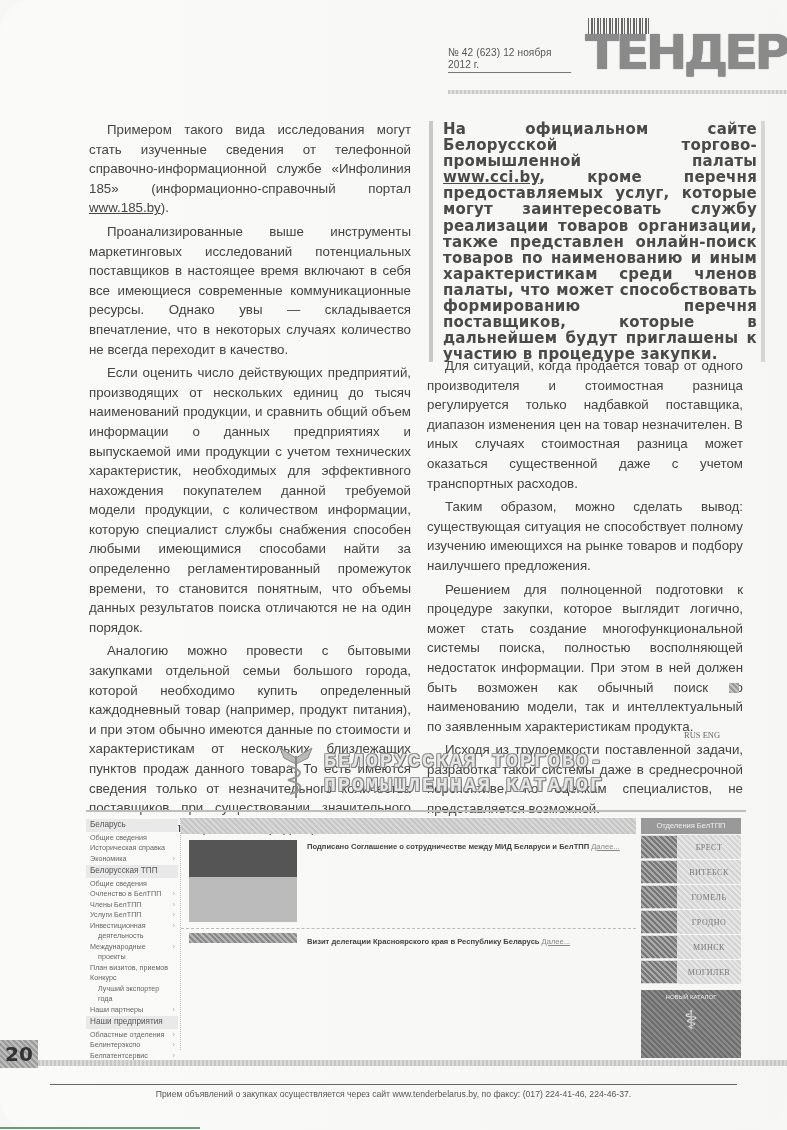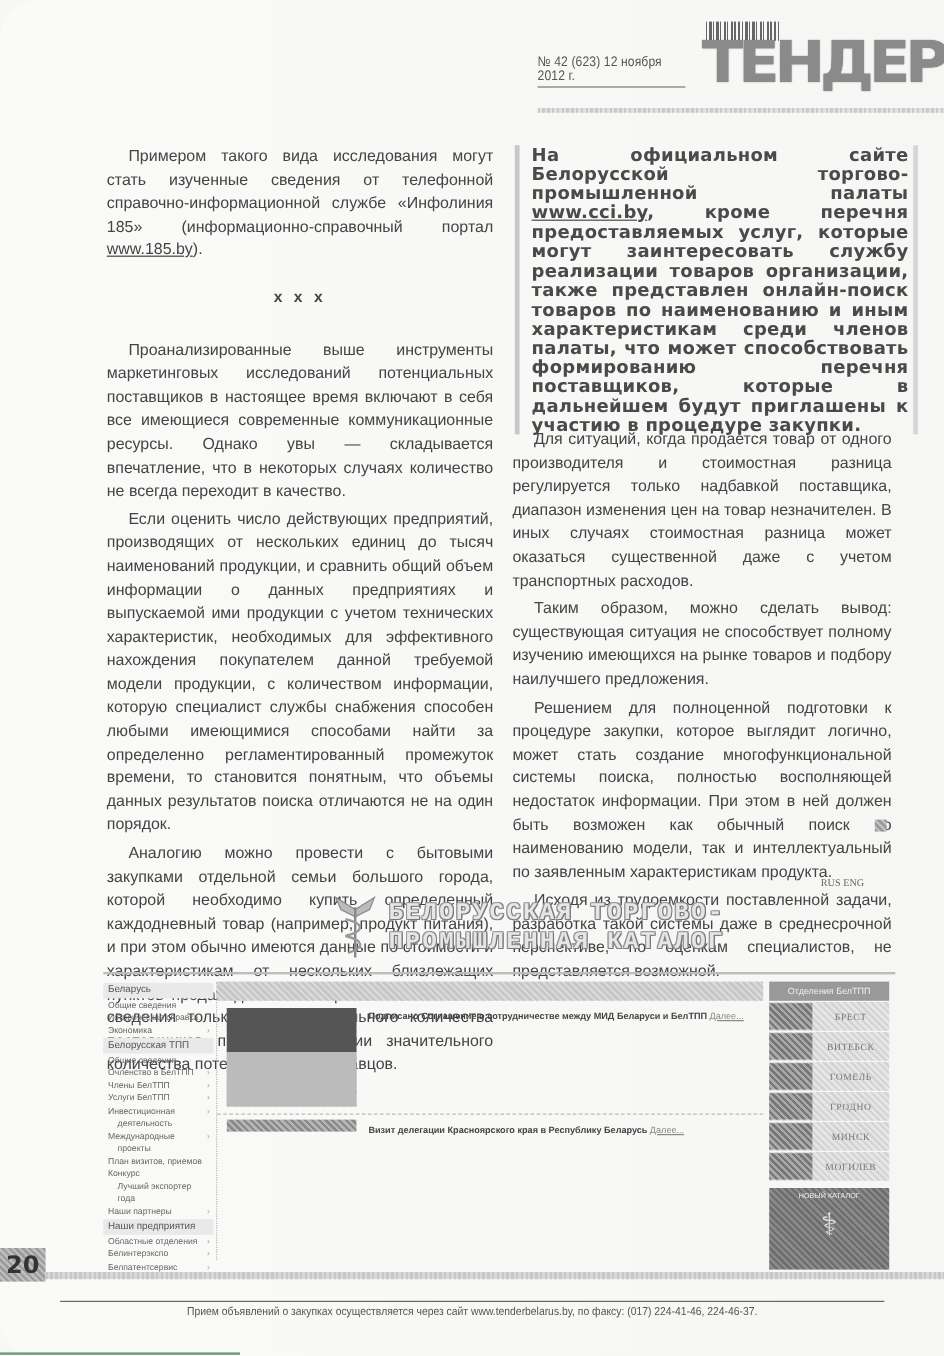--- a/index.html
+++ b/index.html
@@ -118,21 +118,20 @@
 
   <div class="issue-line">№ 42 (623) 12 ноября 2012 г.</div>
   <div class="logo">
     <div class="barcode"></div>
     <div class="word">ТЕНДЕР</div>
   </div>
   <div class="header-rule"></div>
 
   <div class="col col-left">
     <p><span>Примером такого вида исследования могут стать изученные сведения от телефонной справочно-информационной службе «Инфолиния 185» (информационно-справочный портал </span><a>www.185.by</a><span>).</span></p>
-    <div class="stars">x x x</div>
     <p>Проанализированные выше инструменты маркетинговых исследований потенциальных поставщиков в настоящее время включают в себя все имеющиеся современные коммуникационные ресурсы. Однако увы — складывается впечатление, что в некоторых случаях количество не всегда переходит в качество.</p>
     <p>Если оценить число действующих предприятий, производящих от нескольких единиц до тысяч наименований продукции, и сравнить общий объем информации о данных предприятиях и выпускаемой ими продукции с учетом технических характеристик, необходимых для эффективного нахождения покупателем данной требуемой модели продукции, с количеством информации, которую специалист службы снабжения способен любыми имеющимися способами найти за определенно регламентированный промежуток времени, то становится понятным, что объемы данных результатов поиска отличаются не на один порядок.</p>
     <p>Аналогию можно провести с бытовыми закупками отдельной семьи большого города, которой необходимо купить определенный каждодневный товар (например, продукт питания), и при этом обычно имеются данные по стоимости и характеристикам от нескольких близлежащих пунктов продаж данного товара. То есть имеются сведения только от незначительного количества поставщиков при существовании значительного количества потенциальных продавцов.</p>
   </div>
 
   <div class="callout">
     <span>На официальном сайте Белорусской торгово-промышленной палаты </span><a>www.cci.by</a><span>, кроме перечня предоставляемых услуг, которые могут заинтересовать службу реализации товаров организации, также представлен онлайн-поиск товаров по наименованию и иным характеристикам среди членов палаты, что может способствовать формированию перечня поставщиков, которые в дальнейшем будут приглашены к участию в процедуре закупки.</span>
   </div>
 
   <div class="col col-right">

